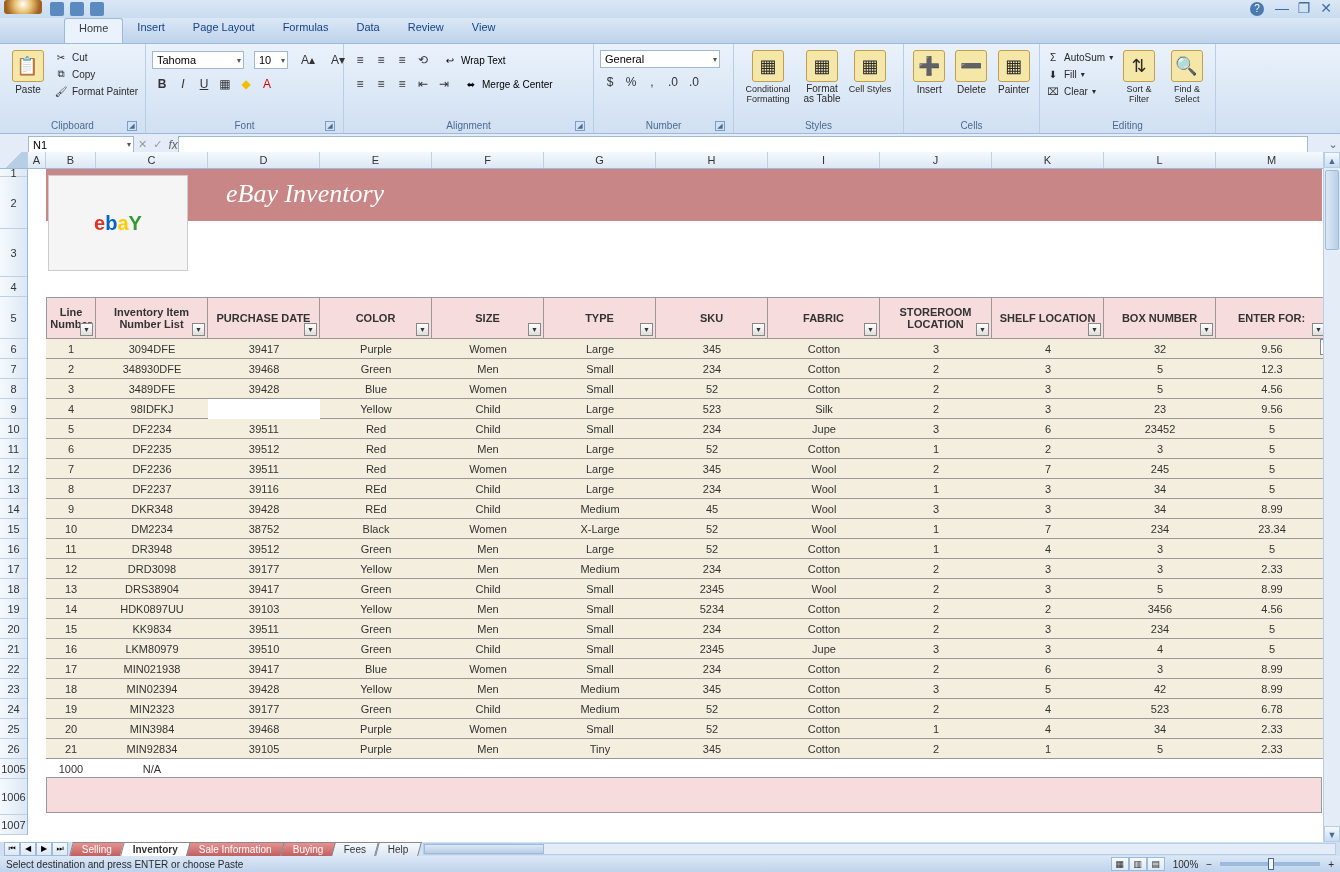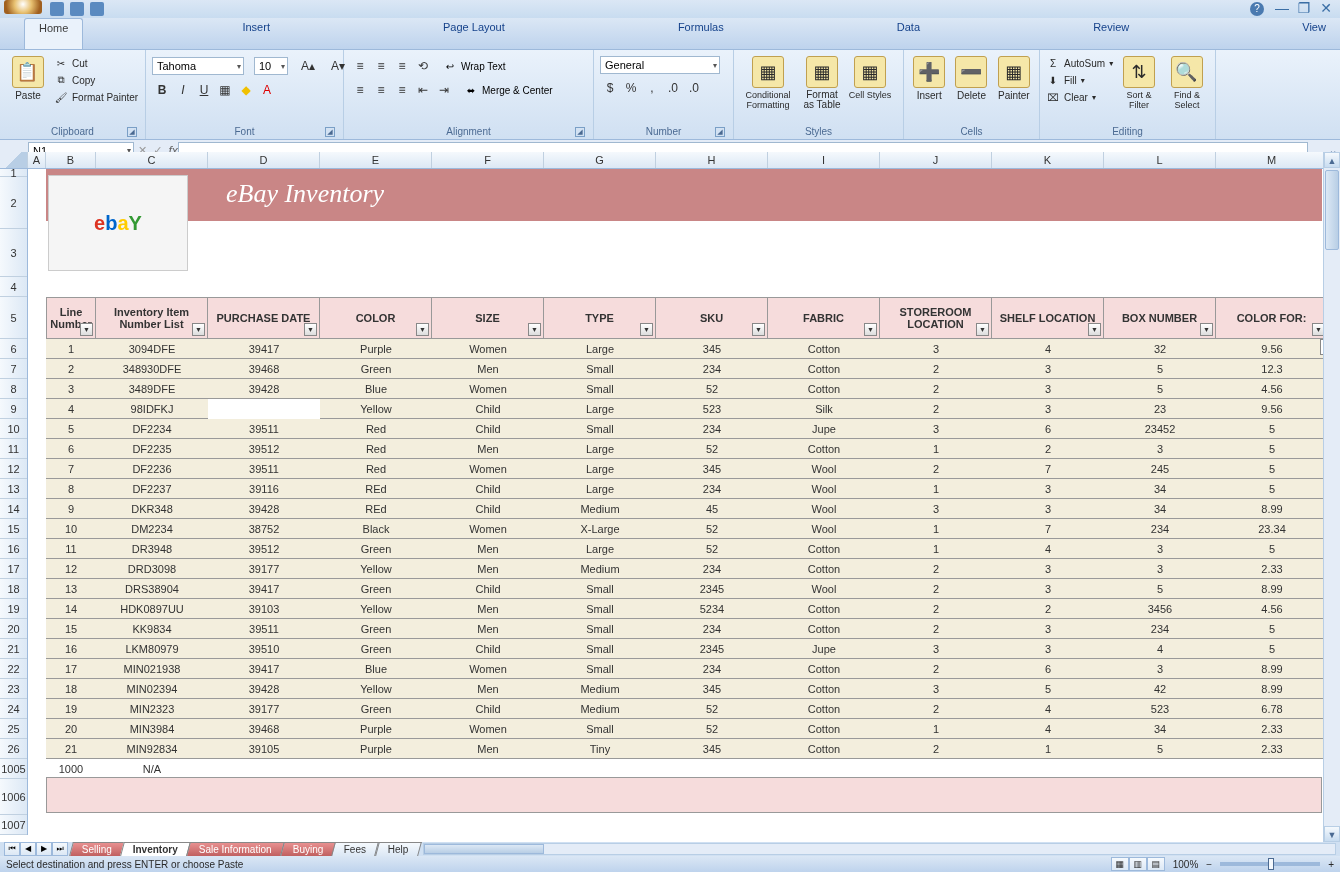--- a/index.html
+++ b/index.html
@@ -8,21 +8,21 @@
 
 .titlebar { height: 18px; background: linear-gradient(#dbe7f5,#c8dcf0); position: relative; }
 .office-btn { position: absolute; left: 4px; top: 0; width: 38px; height: 14px; background: radial-gradient(circle at 50% 30%, #fff, #e7c070 40%, #a06020 80%); border-radius: 3px; }
 .qat { position: absolute; left: 50px; top: 2px; display: flex; gap: 6px; }
 .qat span { width: 14px; height: 14px; background: #5a8ac0; border-radius: 2px; display: inline-block; }
 .winctrl { position: absolute; right: 6px; top: 2px; display: flex; gap: 6px; font-size: 14px; color: #3a6ea5; }
 .winctrl span { width: 16px; height: 14px; text-align: center; line-height: 12px; cursor: pointer; }
 .help-btn { position: absolute; right: 76px; top: 2px; width: 14px; height: 14px; border-radius: 50%; background: #4a7ab0; color: #fff; text-align: center; font-size: 10px; line-height: 14px; }
 
 
-.ribtabs { height: 32px; background: linear-gradient(#dbe7f5,#bed3ed); display: flex; padding-left: 24px; border-bottom: 1px solid #9db9db; justify-content: space-between; }
+.ribtabs { height: 26px; background: linear-gradient(#dbe7f5,#bed3ed); display: flex; padding-left: 64px; border-bottom: 1px solid #9db9db; }
 .ribtab { padding: 3px 14px; font-size: 11px; color: #15428b; cursor: pointer; }
 .ribtab.active { background: #eaf2fb; border: 1px solid #9db9db; border-bottom: none; border-radius: 3px 3px 0 0; color: #3b3b3b; }
 
 
 .ribbon { height: 90px; background: linear-gradient(#eaf2fb,#d0e0f2); display: flex; border-bottom: 1px solid #9db9db; }
 .rgroup { border-right: 1px solid #b8cee5; display: flex; flex-direction: column; justify-content: space-between; padding: 2px 6px 0; position: relative; }
 .rgroup-label { text-align: center; font-size: 10px; color: #4b6a92; padding: 2px 0; position: relative; }
 .dialog-launch { position: absolute; right: 2px; bottom: 2px; width: 10px; height: 10px; border: 1px solid #7a9fc6; font-size: 7px; line-height: 8px; text-align: center; color: #4b6a92; }
 .rgbody { flex: 1; display: flex; align-items: flex-start; gap: 4px; padding-top: 4px; }
 .bigbtn { display: flex; flex-direction: column; align-items: center; width: 44px; gap: 2px; cursor: pointer; font-size: 10px; color: #2a2a2a; text-align: center; }
@@ -389,21 +389,21 @@
           </div>
           <div class="thdr" style="width: 112px;">
             <span>SHELF LOCATION</span>
             <div class="filter-btn">▼</div>
           </div>
           <div class="thdr" style="width: 112px;">
             <span>BOX NUMBER</span>
             <div class="filter-btn">▼</div>
           </div>
           <div class="thdr" style="width: 112px;">
-            <span>COLOR FOR:</span>
+            <span>ENTER FOR:</span>
             <div class="filter-btn">▼</div>
           </div>
         </div>
         <div class="drow">
           <div class="dcell" style="width: 50px;">1</div>
           <div class="dcell" style="width: 112px;">3094DFE</div>
           <div class="dcell" style="width: 112px;">39417</div>
           <div class="dcell" style="width: 112px;">Purple</div>
           <div class="dcell" style="width: 112px;">Women</div>
           <div class="dcell" style="width: 112px;">Large</div>

